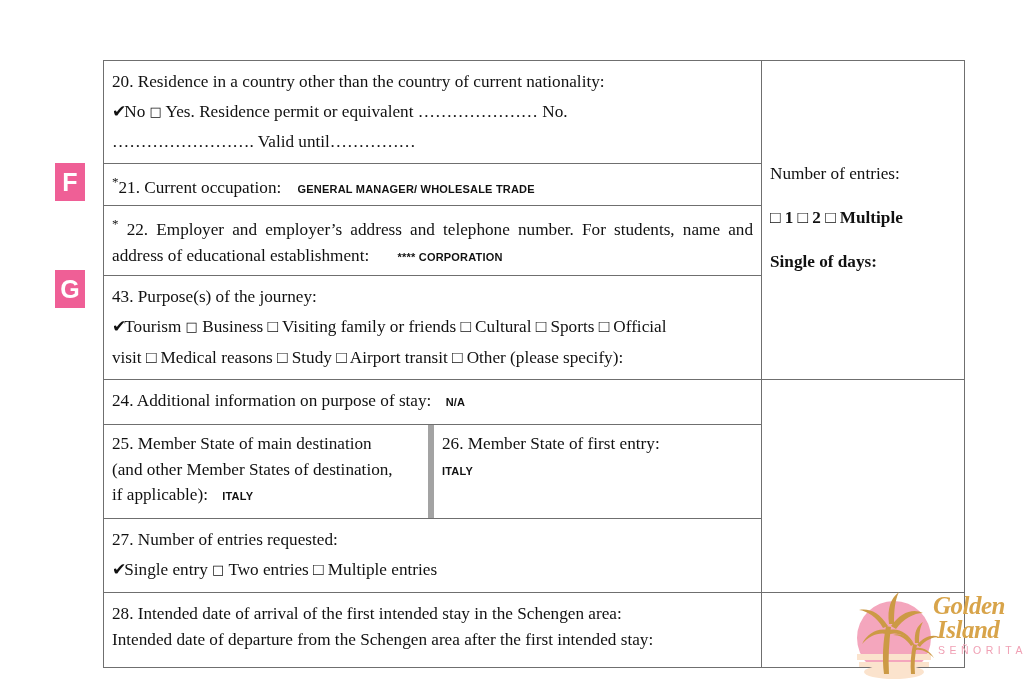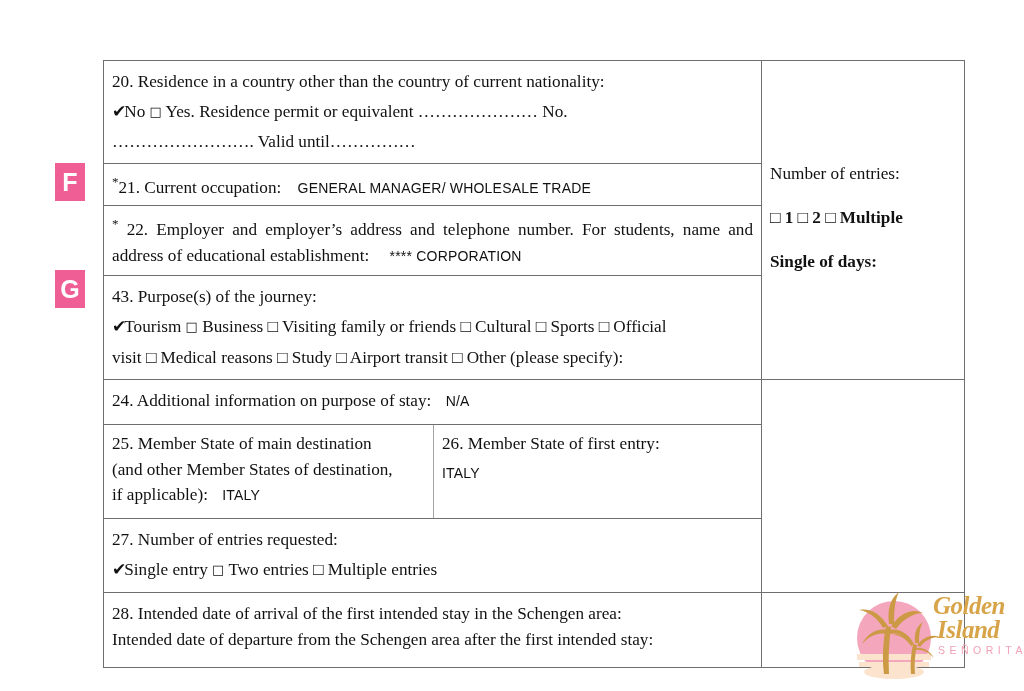--- a/index.html
+++ b/index.html
@@ -71,41 +71,41 @@
   .box {
     font-family: "DejaVu Sans", sans-serif;
     font-size: 13px;
     position: relative;
     top: -1px;
   }
 
   
   .filled {
     font-family: "Liberation Sans", sans-serif;
-    font-weight: normal;
-    font-size: 14px;
+    font-weight: bold;
+    font-size: 11px;
     letter-spacing: 0.2px;
     white-space: nowrap;
   }
 
   .inline-q { display: inline; }
   .star { font-size: 13px; vertical-align: super; }
 
   .side-line { margin: 0; }
   .side-line + .side-line { margin-top: 18px; font-weight: bold; }
 
   
   .split { padding: 0 !important; border: 1px solid #6f6f6f; }
   .split-inner { display: flex; }
   .split-l, .split-r {
     padding: 6px 8px 10px 8px;
     font-size: 17.2px;
     line-height: 1.5;
   }
-  .split-l { width: 330px; border-right: 1px solid #a3a3a3; box-sizing: border-box; }
+  .split-l { width: 330px; border-right: 6px solid #a3a3a3; box-sizing: border-box; }
   .split-r { flex: 1; }
 
   
   .logo {
     position: absolute;
     left: 849px;
     top: 586px;
     width: 175px;
     height: 100px;
     pointer-events: none;
@@ -165,21 +165,21 @@
     <td class="cell-main" style="padding-bottom:4px">
       <span class="star">*</span><span class="inline-q">21. Current occupation:</span>
       <span class="filled" style="margin-left:12px">GENERAL MANAGER/ WHOLESALE TRADE</span>
     </td>
   </tr>
 
   <tr>
     <td class="cell-main justify" style="padding-bottom:6px">
       <span class="star">*</span>
       <span class="inline-q">22. Employer and employer’s address and telephone number. For students, name and address of educational establishment:</span>
-      <span class="filled" style="margin-left:16px">**** CORPORATION</span>
+      <span class="filled" style="margin-left:24px">**** CORPORATION</span>
     </td>
   </tr>
 
   <tr>
     <td class="cell-main">
       <p class="line">43. Purpose(s) of the journey:</p>
       <p class="line"><span class="tick">✔</span><span>Tourism</span>
         <span class="box">□</span>
         <span>Business □ Visiting family or friends □ Cultural □ Sports □ Official</span></p>
       <p class="line" style="margin-top:4px">visit □ Medical reasons □ Study □ Airport transit □ Other (please specify):</p>

